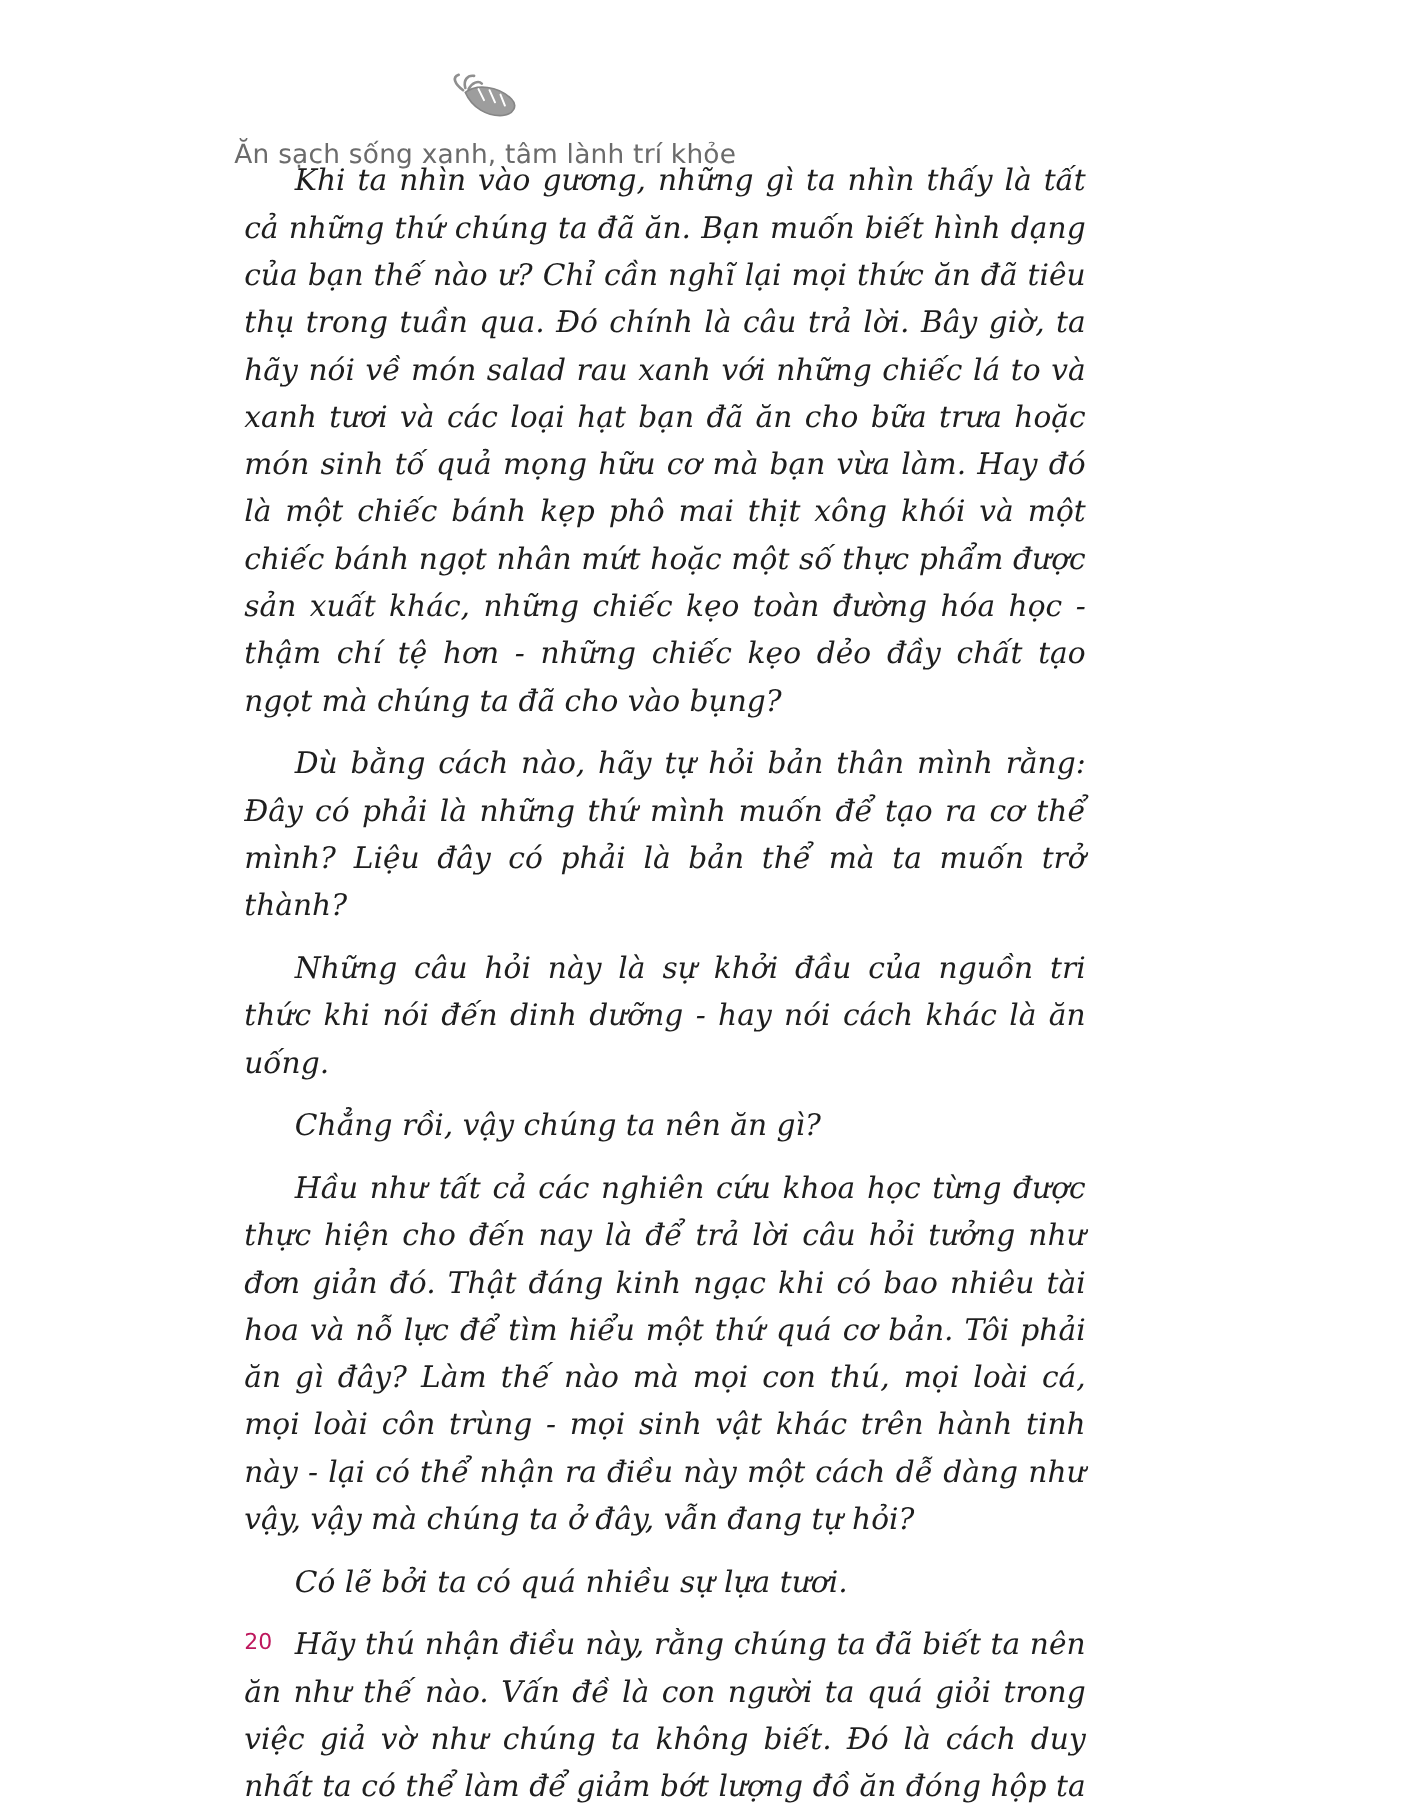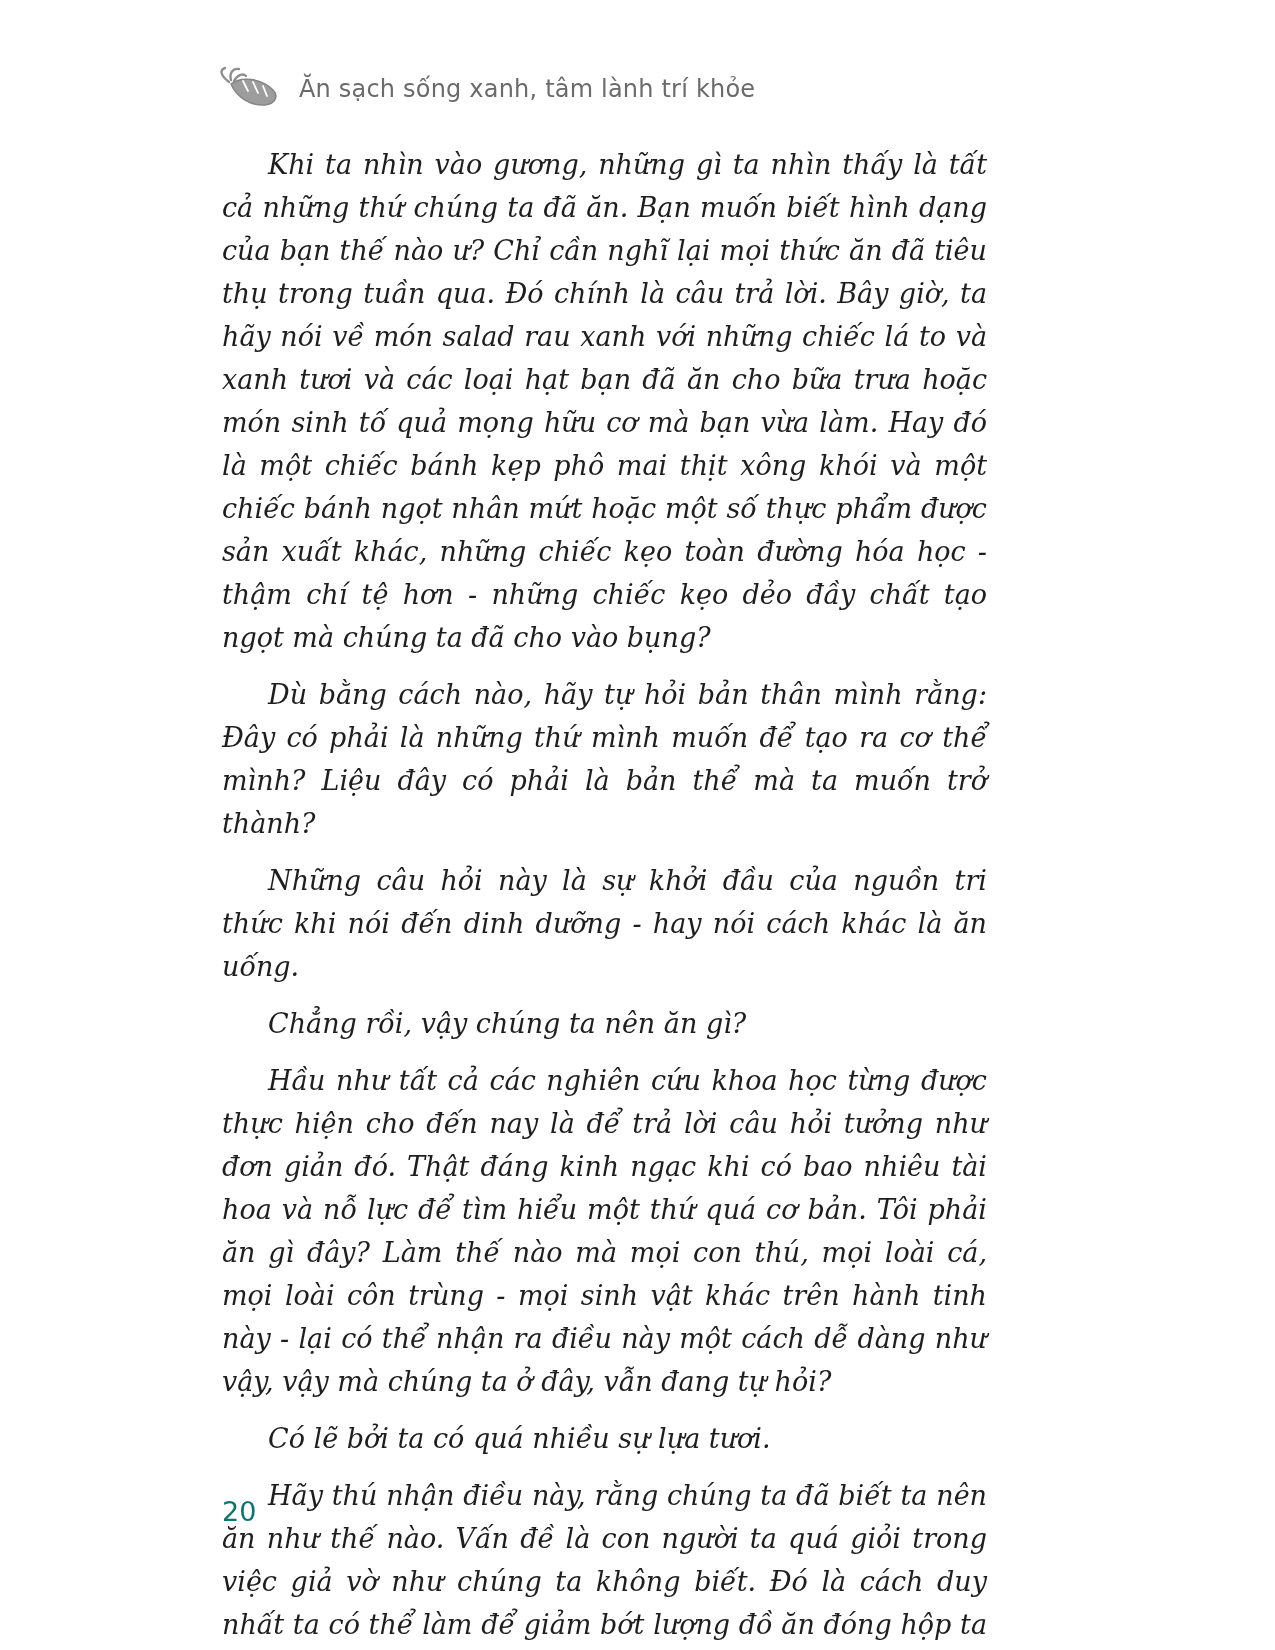--- a/index.html
+++ b/index.html
@@ -14,20 +14,21 @@
     overflow: hidden;
   }
 
   .page-header {
     position: absolute;
     top: 66px;
     left: 213px;
     display: flex;
     align-items: center;
     gap: 14px;
+    flex-direction: column;
   }
 
   .carrot-icon-wrap {
     display: inline-flex;
     align-items: center;
   }
 
   .header-title {
     font-family: "DejaVu Sans", "Liberation Sans", sans-serif;
     font-size: 24px;
@@ -50,24 +51,23 @@
   .body-text p {
     text-indent: 46px;
     margin-bottom: 14px;
     font-style: italic;
   }
 
   .page-number {
     position: absolute;
     left: 222px;
     top: 1480px;
-    font-size: 27px;
-    color: #0f766e;
+    font-size: 20px;
+    color: #be185d;
     font-family: "DejaVu Sans", "Liberation Sans", sans-serif;
-    margin-top: 16px;
   }
 </style>
 </head>
 <body>
 
 <div class="page">
 
   <header class="page-header">
     <span class="carrot-icon-wrap">
       <svg width="72" height="46" viewBox="0 0 72 46" aria-hidden="true">

